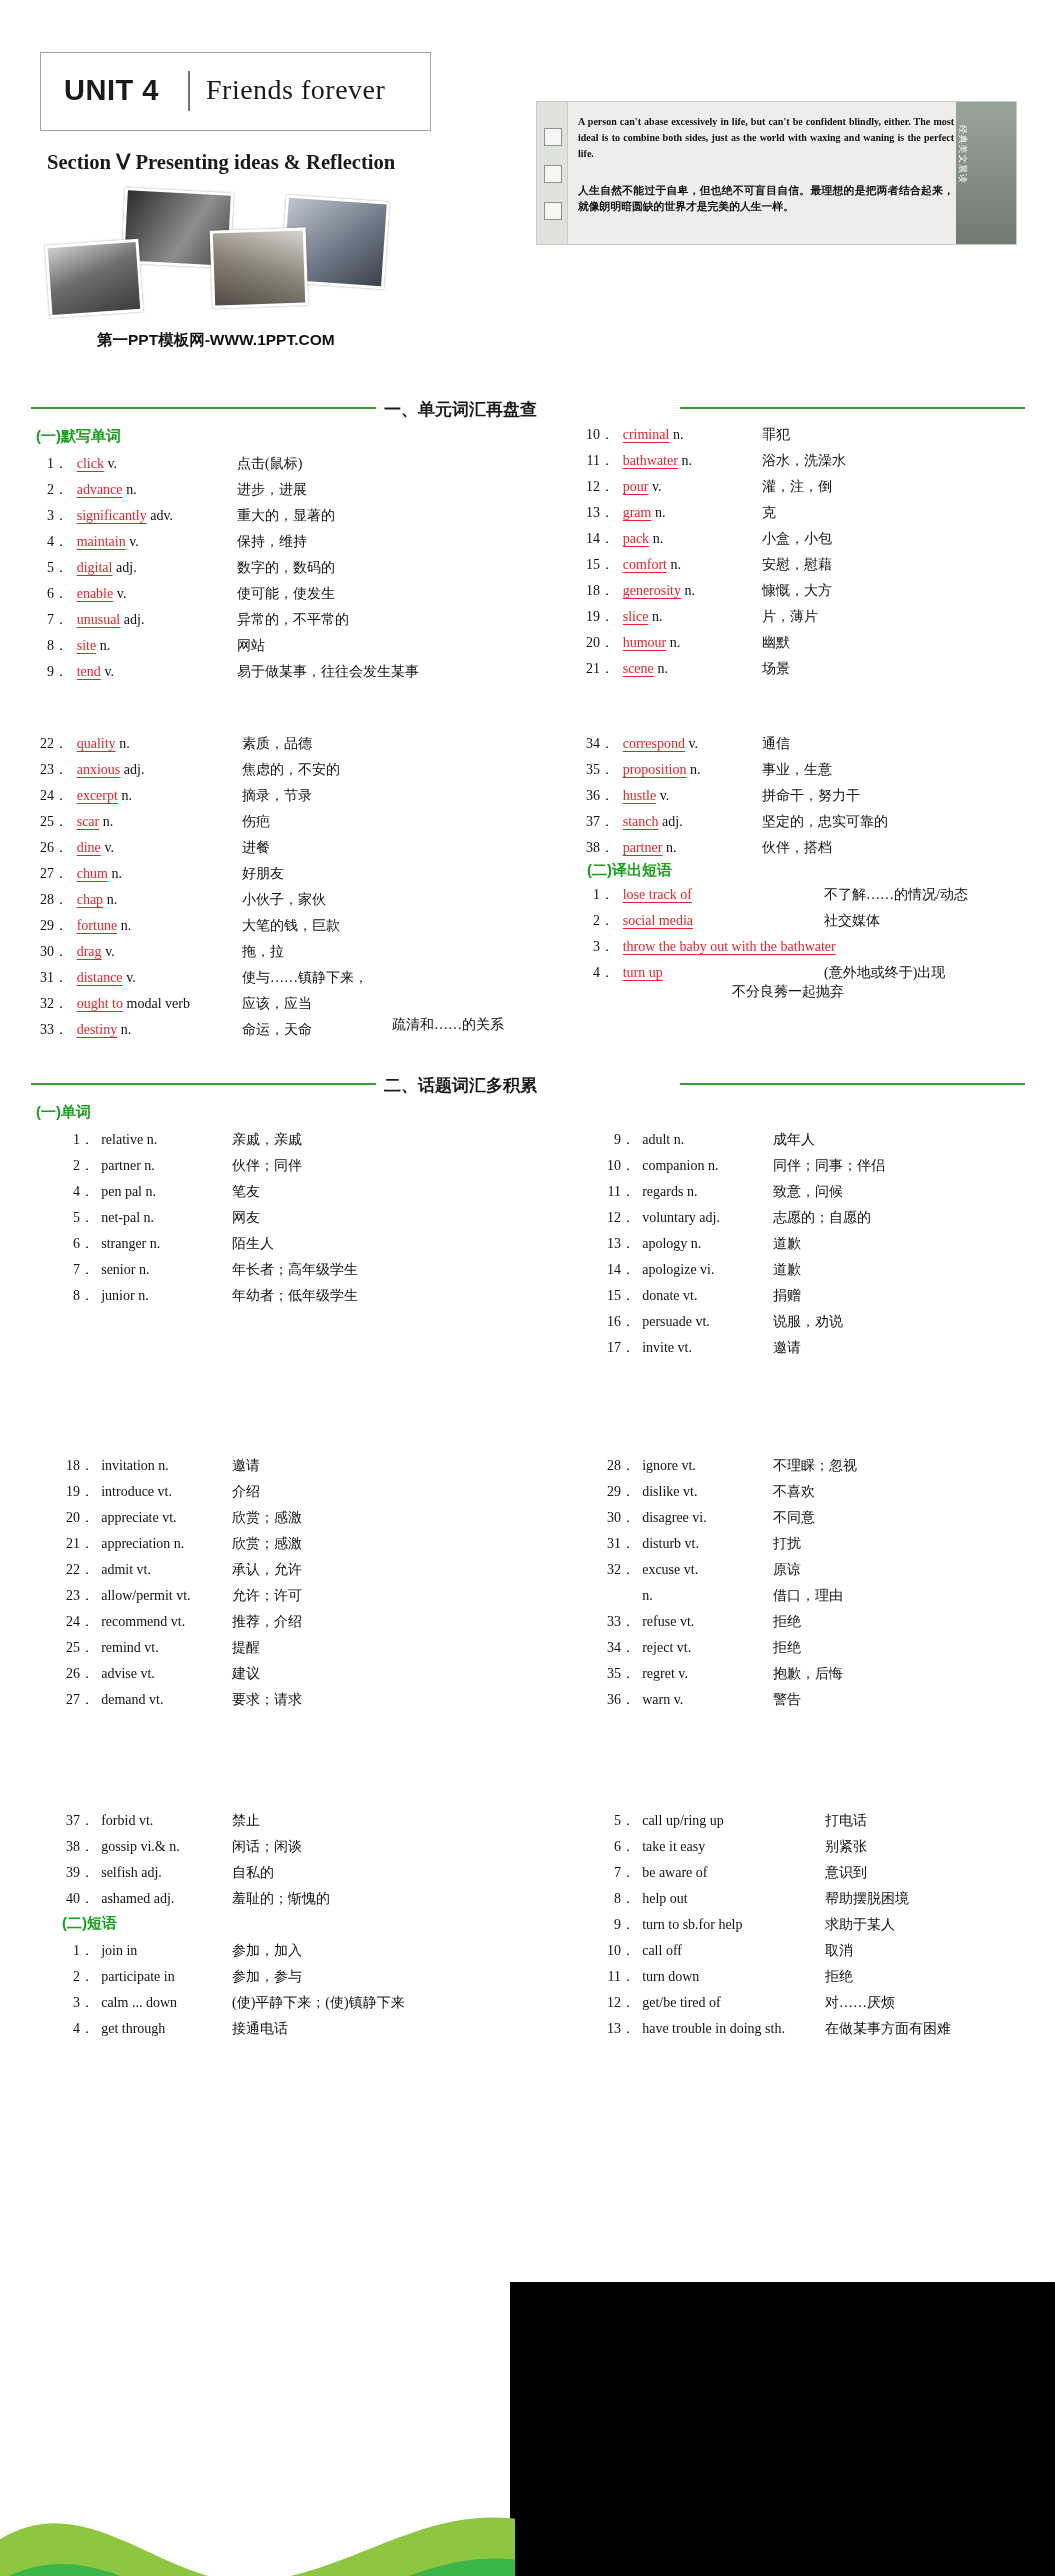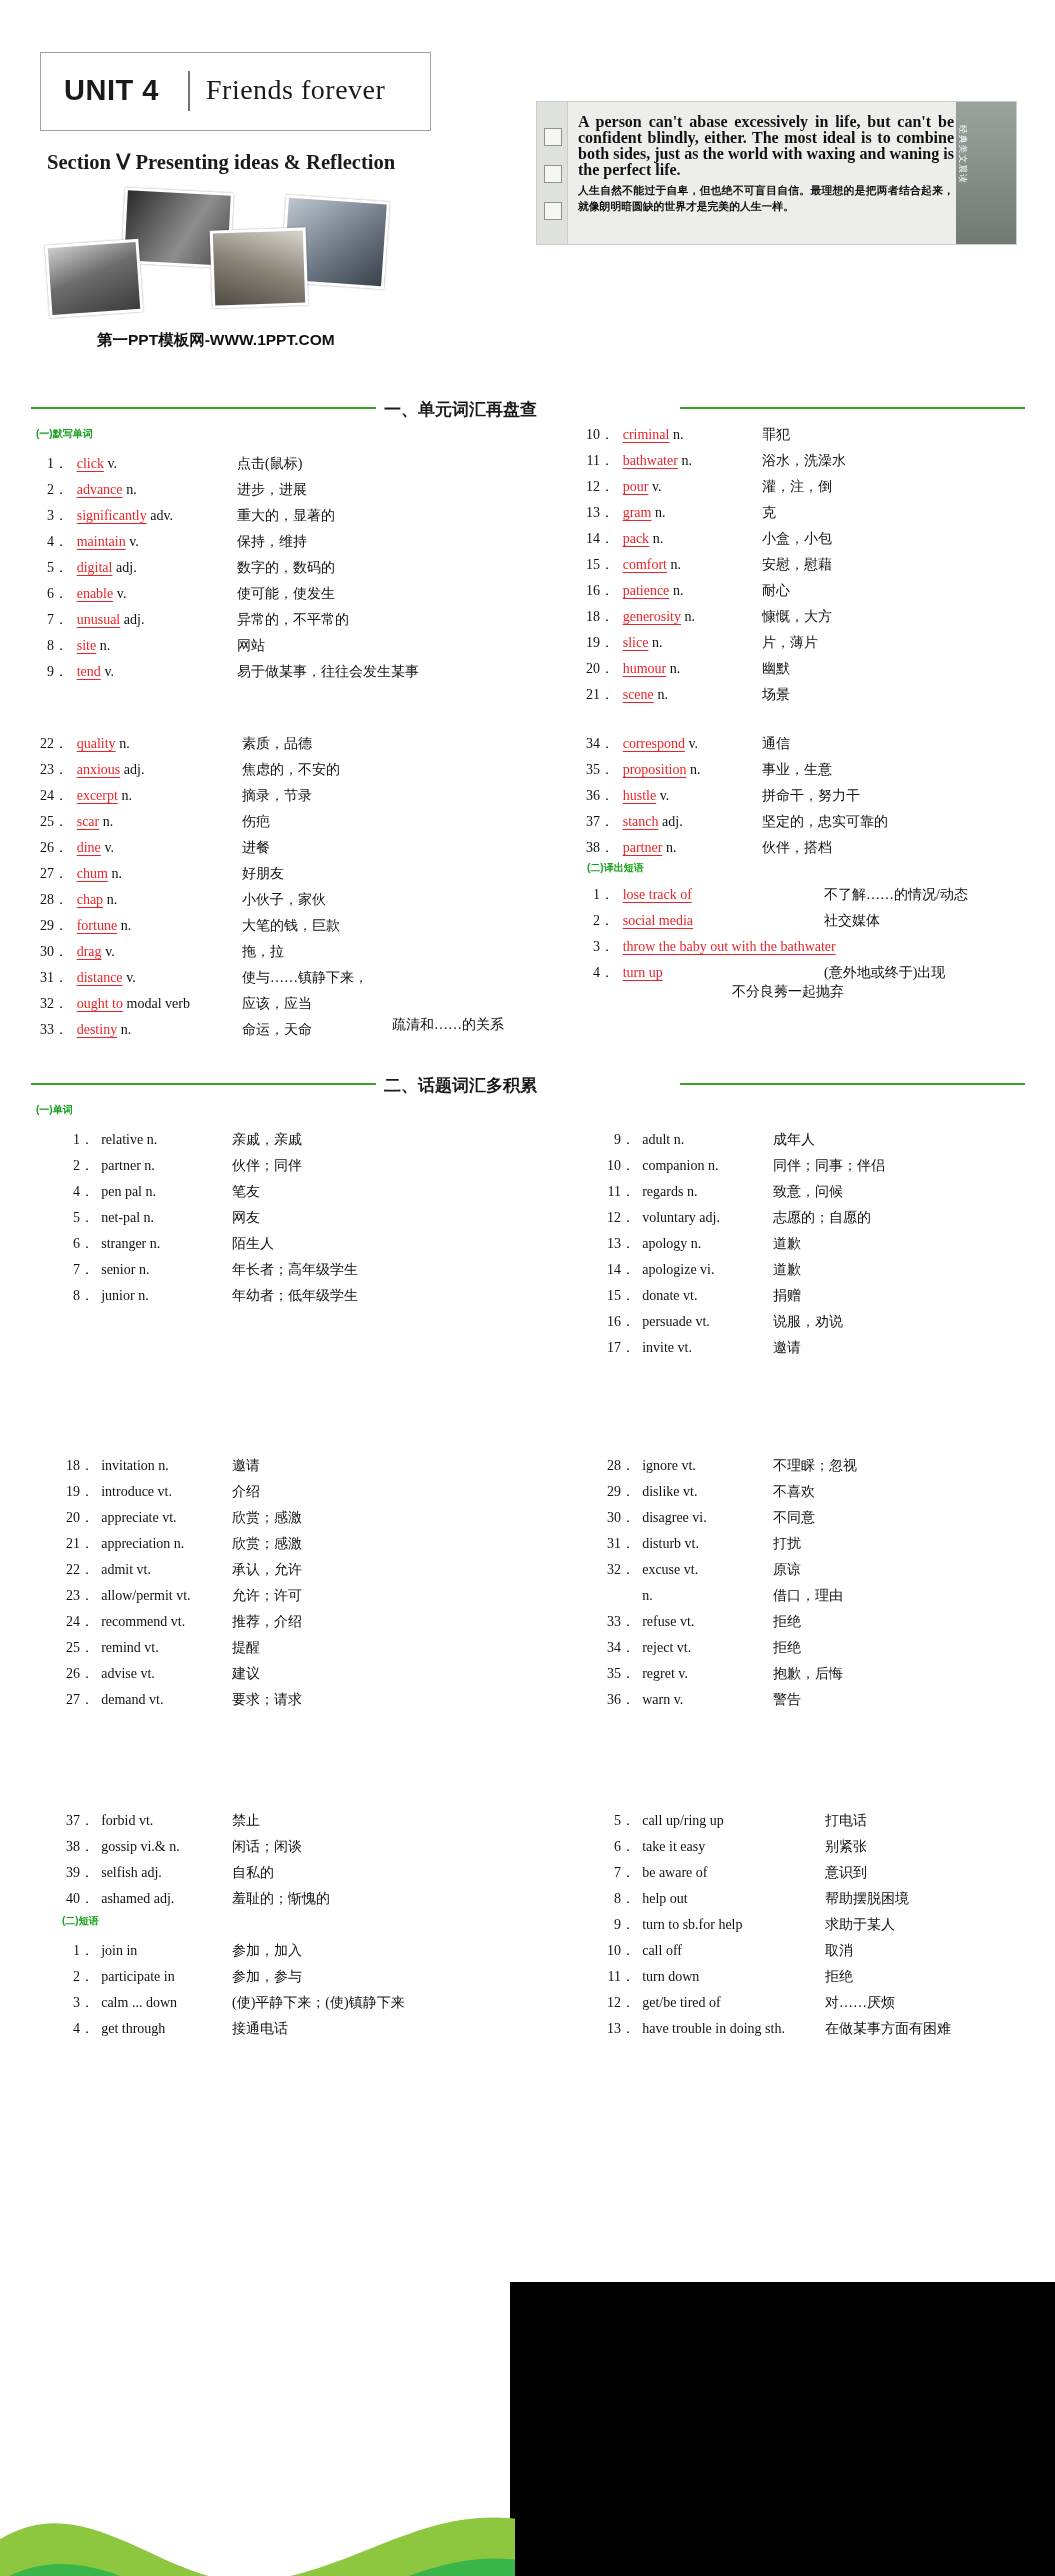--- a/index.html
+++ b/index.html
@@ -26,29 +26,29 @@
   .ph3 i{background:linear-gradient(200deg,#d9d5ce,#8a8378 50%,#4f4a42);}
   .ph4{left:242px;top:18px;width:98px;height:82px;transform:rotate(4deg);padding:3.1px;}
   .ph4 i{background:linear-gradient(140deg,#bfc7cf,#6f7a86 55%,#39404a);}
 
   .watermark{position:absolute;left:97px;top:330px;font-family:"Liberation Sans",sans-serif;font-size:15.5px;font-weight:bold;color:#111;}
 
   
   .quote-box{position:absolute;left:536px;top:101px;width:479px;height:142px;background:#edeeec;border:1px solid #c9ccc7;}
   .quote-left{position:absolute;left:0;top:0;width:30px;height:100%;background:#dfe1dc;border-right:1px solid #c9ccc7;}
   .ql-sq{position:absolute;left:7.2px;width:15.5px;height:15.5px;border:1px solid #8e9590;background:#f6f7f5;}
-  .quote-text{position:absolute;left:41px;top:12.4px;width:376px;font-family:"Liberation Serif",serif;font-size:16px;line-height:16px;font-weight:bold;color:#111;text-align:justify;}
+  .quote-text{position:absolute;left:41px;top:12.4px;width:376px;font-family:"Liberation Serif",serif;font-size:10px;line-height:16px;font-weight:bold;color:#111;text-align:justify;}
   .quote-cn{margin-top:3.6px;font-size:10.8px;line-height:16px;}
   .quote-ribbon{position:absolute;right:0;top:0;width:60px;height:142px;background:linear-gradient(180deg,#9aa49c,#707a73);}
   .quote-ribbon span{position:absolute;top:23px;left:12.4px;transform:rotate(90deg);transform-origin:left top;white-space:nowrap;color:#fff;font-family:"Liberation Sans",sans-serif;font-size:8.8px;letter-spacing:1px;}
 
   
   .h-center{position:absolute;font-family:"Liberation Sans",sans-serif;font-weight:bold;font-size:17px;color:#1a1a1a;}
   .h-rule{position:absolute;height:1.5px;background:#36a02a;}
-  .sub-red{position:absolute;font-family:"Liberation Sans",sans-serif;font-size:10px;color:#17a01c;font-weight:bold;}
+  .sub-red{position:absolute;font-family:"Liberation Sans",sans-serif;font-size:15px;color:#17a01c;font-weight:bold;}
 
   
   .col{position:absolute;}
   .row{position:relative;height:26px;font-size:14px;line-height:26px;white-space:nowrap;}
   .idx{display:inline-block;width:32px;text-align:right;color:#111;}
   .dot{display:inline-block;width:7.2px;}
   .en{display:inline-block;color:#e8242a;text-decoration:underline;text-underline-offset:2.6px;padding:0 1.5px;}
   .pos{display:inline-block;color:#111;padding-left:2.1px;}
   .cn{position:absolute;left:191px;color:#111;}
   .plain{display:inline-block;color:#111;}
@@ -115,21 +115,20 @@
       <div class="row"><span class="idx">9．</span><span class="dot"></span><span class="en">tend</span><span class="pos">v.</span><span class="cn" style="left: 201px;">易于做某事，往往会发生某事</span></div>
     </div>
 
   <div class="col" id="b1r" style="left:582px;top:422px;width:464px">
       <div class="row"><span class="idx">10．</span><span class="dot"></span><span class="en">criminal</span><span class="pos">n.</span><span class="cn" style="left: 180px;">罪犯</span></div>
       <div class="row"><span class="idx">11．</span><span class="dot"></span><span class="en">bathwater</span><span class="pos">n.</span><span class="cn" style="left: 180px;">浴水，洗澡水</span></div>
       <div class="row"><span class="idx">12．</span><span class="dot"></span><span class="en">pour</span><span class="pos">v.</span><span class="cn" style="left: 180px;">灌，注，倒</span></div>
       <div class="row"><span class="idx">13．</span><span class="dot"></span><span class="en">gram</span><span class="pos">n.</span><span class="cn" style="left: 180px;">克</span></div>
       <div class="row"><span class="idx">14．</span><span class="dot"></span><span class="en">pack</span><span class="pos">n.</span><span class="cn" style="left: 180px;">小盒，小包</span></div>
       <div class="row"><span class="idx">15．</span><span class="dot"></span><span class="en">comfort</span><span class="pos">n.</span><span class="cn" style="left: 180px;">安慰，慰藉</span></div>
-      <div class="row"><span class="idx">16．</span><span class="dot"></span><span class="en">patience</span><span class="pos">n.</span><span class="cn" style="left: 180px;">耐心</span></div>
       <div class="row"><span class="idx">18．</span><span class="dot"></span><span class="en">generosity</span><span class="pos">n.</span><span class="cn" style="left: 180px; text-align: center;">慷慨，大方</span></div>
       <div class="row"><span class="idx">19．</span><span class="dot"></span><span class="en">slice</span><span class="pos">n.</span><span class="cn" style="left: 180px;">片，薄片</span></div>
       <div class="row"><span class="idx">20．</span><span class="dot"></span><span class="en">humour</span><span class="pos">n.</span><span class="cn" style="left: 180px;">幽默</span></div>
       <div class="row"><span class="idx">21．</span><span class="dot"></span><span class="en">scene</span><span class="pos">n.</span><span class="cn" style="left: 180px;">场景</span></div>
     </div>
 
   <div class="col" id="b2l" style="left:36px;top:731px;width:505px">
       <div class="row"><span class="idx">22．</span><span class="dot"></span><span class="en">quality</span><span class="pos">n.</span><span class="cn" style="left: 206px;">素质，品德</span></div>
       <div class="row"><span class="idx">23．</span><span class="dot"></span><span class="en">anxious</span><span class="pos">adj.</span><span class="cn" style="left: 206px;">焦虑的，不安的</span></div>
       <div class="row"><span class="idx">24．</span><span class="dot"></span><span class="en">excerpt</span><span class="pos">n.</span><span class="cn" style="left: 206px;">摘录，节录</span></div>

